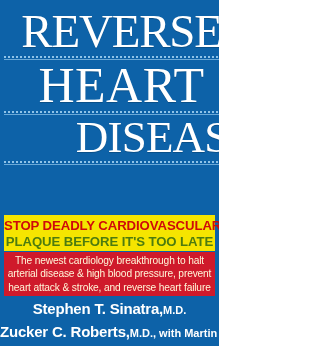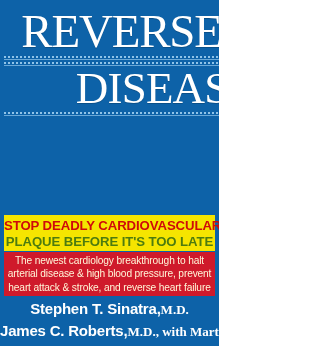--- a/index.html
+++ b/index.html
@@ -126,44 +126,45 @@
     display: block;
     width: 100%;
     text-align: center;
     color: #ffffff;
     font-family: "Liberation Sans", sans-serif;
     font-weight: 700;
     white-space: nowrap;
     line-height: 21px;
   }
   .author-row .name { font-size: 15px; letter-spacing: -0.2px; }
-  .author-row .cred { font-size: 13px; letter-spacing: 0px; font-family: Liberation Serif, serif; }
+  .author-row .cred { font-size: 11px; letter-spacing: 0px; }
 </style>
 </head>
 <body>
 
 <div class="cover" style="background: rgb(13, 98, 168);">
 
   <div class="title-block">
     <span class="title-line tl-1">REVERSE</span>
     <div class="rule"></div>
+    <span class="title-line tl-2">HEART</span>
     <div class="rule"></div>
     <span class="title-line tl-3">DISEASE</span>
     <div class="rule"></div>
   </div>
 
   <div class="band-yellow" style="background: rgb(245, 229, 0);">
     <span class="yline" style="color: rgb(207, 10, 10);">STOP DEADLY CARDIOVASCULAR</span>
     <span class="yline" style="color: #4d7c0f; margin-left: 39px;">PLAQUE BEFORE IT'S TOO LATE</span>
   </div>
 
   <div class="band-red" style="background: rgb(207, 26, 43);">
     <span class="rline" style="color: rgb(255, 246, 216);">The newest cardiology breakthrough to halt</span>
     <span class="rline" style="color: rgb(255, 246, 216);">arterial disease &amp; high blood pressure, prevent</span>
     <span class="rline" style="color: rgb(255, 246, 216);">heart attack &amp; stroke, and reverse heart failure</span>
   </div>
 
   <div class="authors">
     <span class="author-row"><span class="name">Stephen T. Sinatra,</span><span class="cred">M.D.</span></span>
-    <span class="author-row"><span class="name">James C. Roberts,</span><span class="cred">M.D., with Martin Zucker</span></span>
+    <span class="author-row"><span class="name">Zucker C. Roberts,</span><span class="cred">M.D., with Martin Zucker</span></span>
   </div>
 
 </div>
 
 </body></html>

